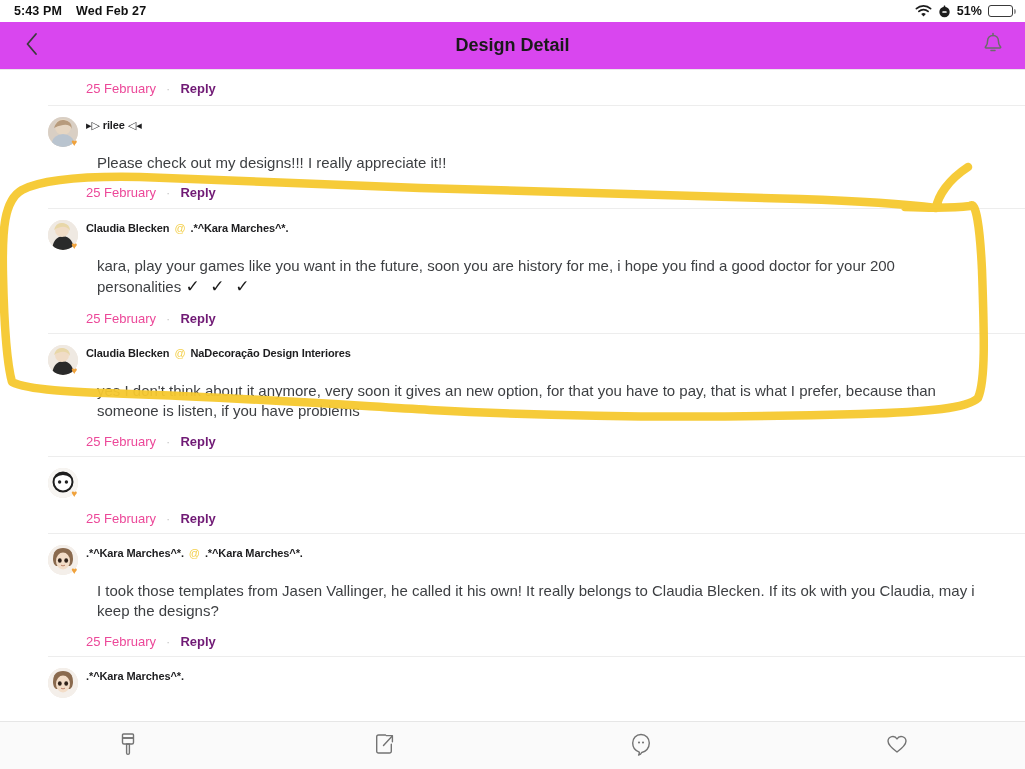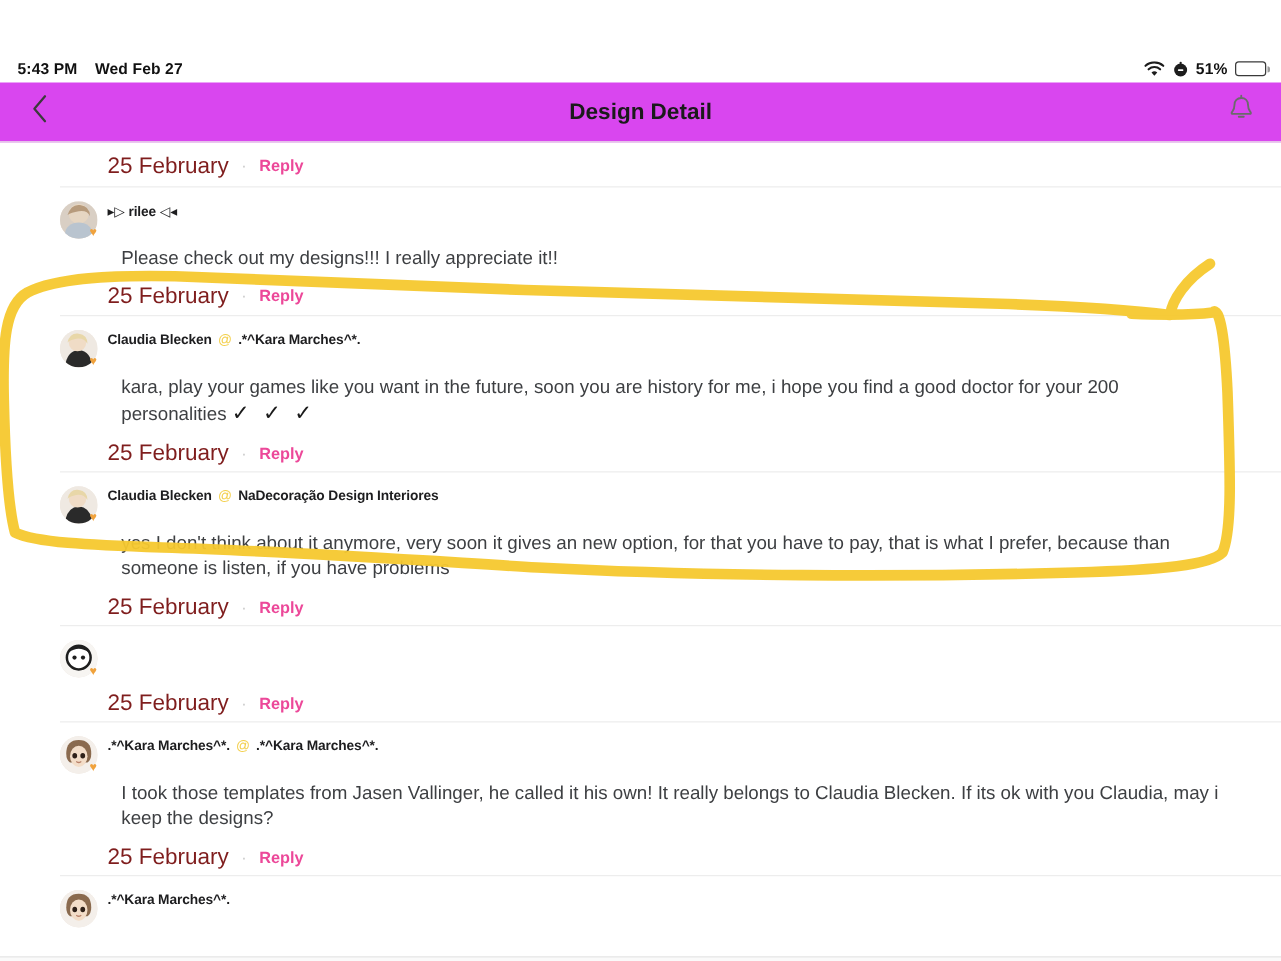--- a/index.html
+++ b/index.html
@@ -12,21 +12,20 @@
   #app { position: relative; width: 1025px; height: 769px; background:#fff; }
 
   
   .statusbar {
     height: 22px; width: 100%;
     display: flex; align-items: center;
     padding: 0 12px 0 14px;
     font-size: 12.5px; font-weight: bold; color: #111;
     letter-spacing: .1px;
     background: #fff;
-    margin-top: 44px;
   }
   .sb-left { display:flex; align-items:center; gap: 14px; }
   .sb-spacer { flex: 1 1 auto; }
   .sb-right { display:flex; align-items:center; gap: 6px; }
   .sb-pct { font-size: 12.5px; font-weight: bold; color:#111; }
   .icon-wifi, .icon-alarm { display:inline-block; line-height:0; }
   .battery {
     width: 25px; height: 12px; border: 1.4px solid #3a3a3a;
     border-radius: 3px; position: relative; display:inline-block;
     padding: 1.4px;
@@ -61,23 +60,23 @@
   
   .feed {
     position:absolute; top: 71px; left:0; right:0; bottom: 48px;
     overflow:hidden; background:#fff;
   }
   .meta-row {
     display:flex; align-items:center; gap:10px;
     padding: 0 0 0 86px;
     font-size: 13px; height: 30px;
   }
-  .meta-date { color:#7f1d1d; font-size: 18px; }
+  .meta-date { color:#ec4899; font-size: 13px; }
   .meta-dot  { color:#c9c9c9; font-size: 13px; line-height: 1; }
-  .meta-reply{ color:#ec4899; font-size: 13px; font-weight: bold; cursor:pointer; }
+  .meta-reply{ color:#701a75; font-size: 13px; font-weight: bold; cursor:pointer; }
 
   .divider { height:1px; background:#ededed; margin: 4px 0 0 48px; }
 
   .comment { padding: 10px 48px 0 48px; position: relative; }
   .c-head { display:flex; align-items:flex-start; gap: 0; }
   .avatar {
     width: 30px; height: 30px; border-radius: 50%;
     position: relative; flex: 0 0 30px; margin-top: 1px;
     overflow: visible;
   }

